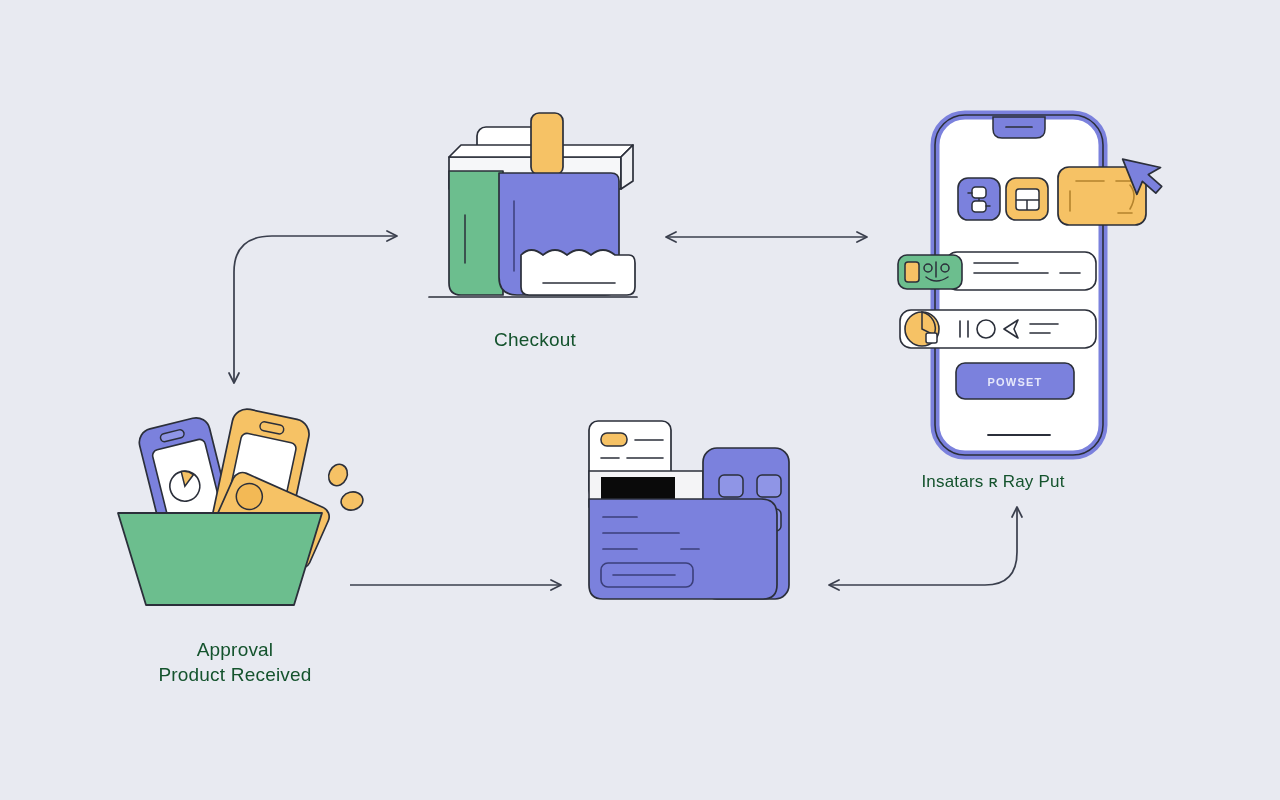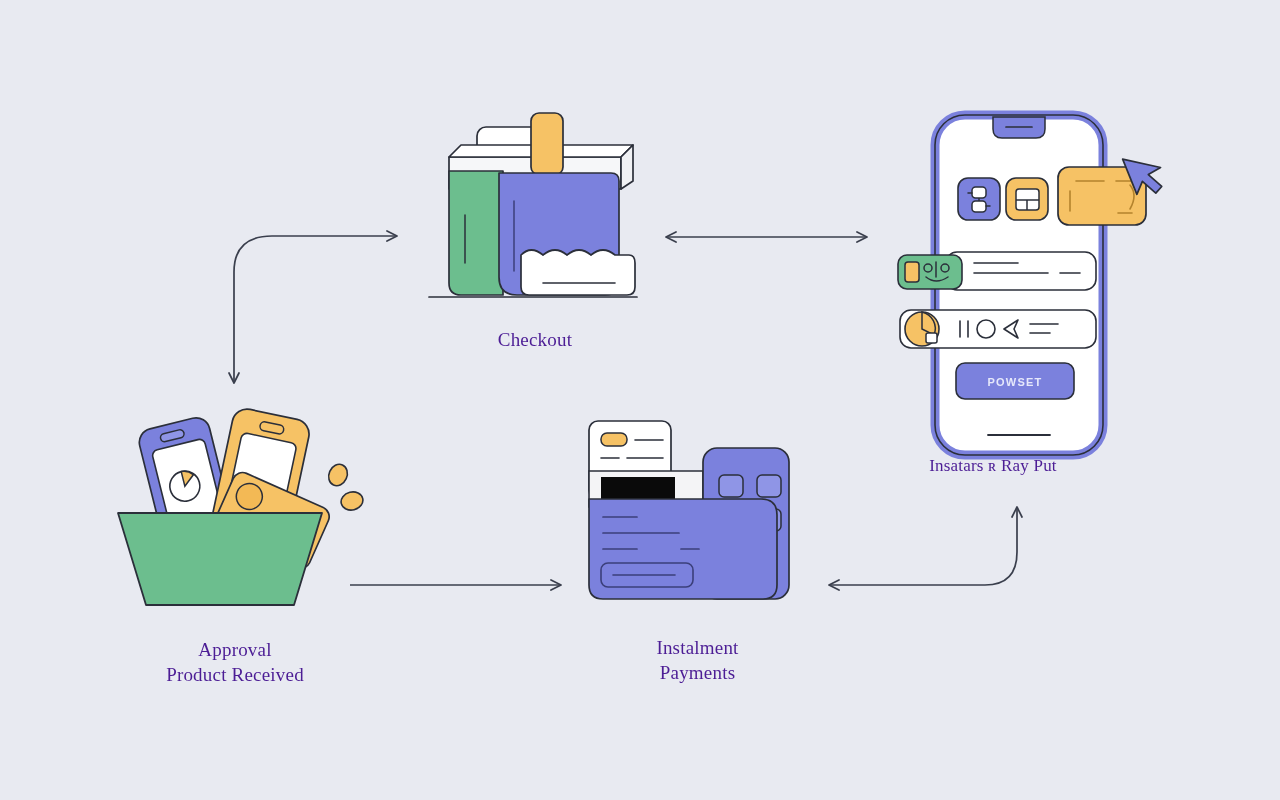--- a/index.html
+++ b/index.html
@@ -13,24 +13,24 @@
   #stage {
     position:relative;
     width:1280px; height:800px;
     background:#e8eaf1;
   }
   .node { position:absolute; }
   .node-caption {
     position:absolute;
     width:100%;
     text-align:center;
-    font-family:Liberation Serif, serif;
+    font-family:Liberation Sans, sans-serif;
     font-size:19px;
     line-height:25px;
-    color:#4c1d95;
+    color:#14532d;
     letter-spacing:0.2px;
     white-space:pre-line;
   }
   svg { display:block; overflow:visible; }
   .arrow-layer {
     position:absolute; left:0; top:0;
     width:1280px; height:800px;
     pointer-events:none;
   }
 </style>
@@ -155,21 +155,21 @@
         <path d="M128,215 L114,224 L128,233 L124,224 Z" fill="none" stroke="#2b2f3a" stroke-width="1.6" stroke-linejoin="round"></path>
         <line x1="140" y1="219" x2="168" y2="219" stroke="#2b2f3a" stroke-width="1.6" stroke-linecap="round"></line>
         <line x1="140" y1="228" x2="160" y2="228" stroke="#2b2f3a" stroke-width="1.6" stroke-linecap="round"></line>
       </g>
 
       <g>
         <rect x="66" y="258" width="118" height="36" rx="9" fill="#7b81dd" stroke="#2b2f3a" stroke-width="1.6"></rect>
         <text x="125" y="281" text-anchor="middle" font-family="Liberation Sans, sans-serif" font-size="11" font-weight="bold" letter-spacing="1.2" fill="#e6e8fb">POWSET</text>
       </g>
     </svg>
-    <div class="node-caption" style="top:348px; left:-17px; font-size:17px;">Insatars ʀ Ray Put</div>
+    <div class="node-caption" style="top:364px; left:-17px; font-size:17px;">Insatars ʀ Ray Put</div>
   </div>
 
   <div class="node" style="left:110px; top:405px; width:250px; height:300px;">
     <svg width="250" height="215" viewBox="0 0 250 215">
 
       <g transform="rotate(-14 70 70)">
         <rect x="38" y="18" width="72" height="118" rx="14" fill="#7b81dd" stroke="#2b2f3a" stroke-width="1.7"></rect>
         <rect x="48" y="40" width="54" height="92" rx="6" fill="#ffffff" stroke="#2b2f3a" stroke-width="1.6"></rect>
         <rect x="60" y="26" width="24" height="8" rx="4" fill="#8f95e6" stroke="#2b2f3a" stroke-width="1.5"></rect>
         <circle cx="72" cy="82" r="15" fill="none" stroke="#2b2f3a" stroke-width="1.6"></circle>
@@ -218,17 +218,15 @@
 
       <path d="M14,84 L186,84 Q202,84 202,100 L202,170
                Q202,184 188,184 L28,184 Q14,184 14,170 Z" fill="#7b81dd" stroke="#2b2f3a" stroke-width="1.7" stroke-linejoin="round"></path>
       <line x1="28" y1="102" x2="62" y2="102" stroke="#3b3f7a" stroke-width="1.7" stroke-linecap="round"></line>
       <line x1="28" y1="118" x2="104" y2="118" stroke="#3b3f7a" stroke-width="1.7" stroke-linecap="round"></line>
       <line x1="28" y1="134" x2="62" y2="134" stroke="#3b3f7a" stroke-width="1.7" stroke-linecap="round"></line>
       <line x1="106" y1="134" x2="124" y2="134" stroke="#3b3f7a" stroke-width="1.7" stroke-linecap="round"></line>
       <rect x="26" y="148" width="92" height="24" rx="7" fill="#7b81dd" stroke="#3b3f7a" stroke-width="1.6"></rect>
       <line x1="38" y1="160" x2="100" y2="160" stroke="#3b3f7a" stroke-width="1.6" stroke-linecap="round"></line>
     </svg>
-    <div class="node-caption" style="top:220px;">Instalment
-Payments</div>
   </div>
 
 </div>
 
 </body></html>

